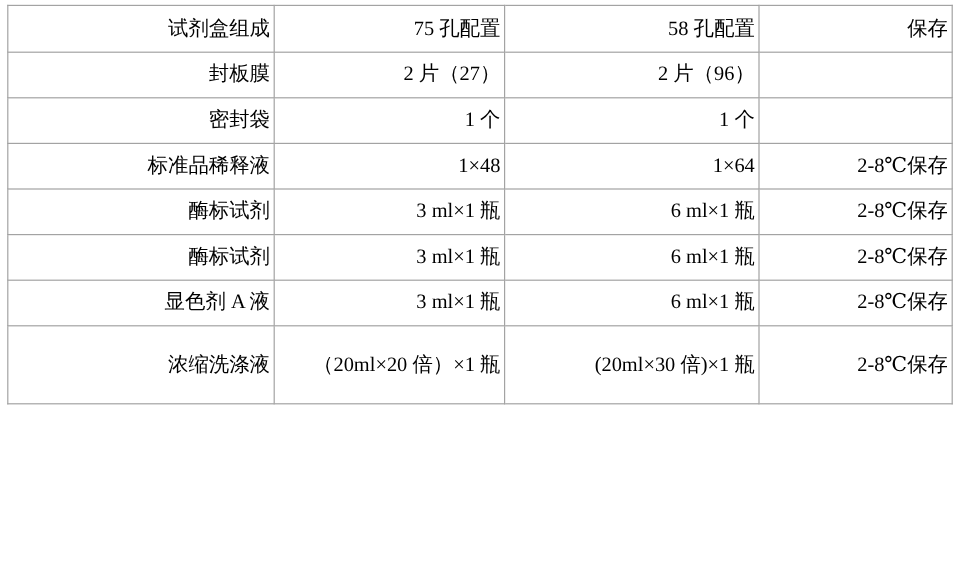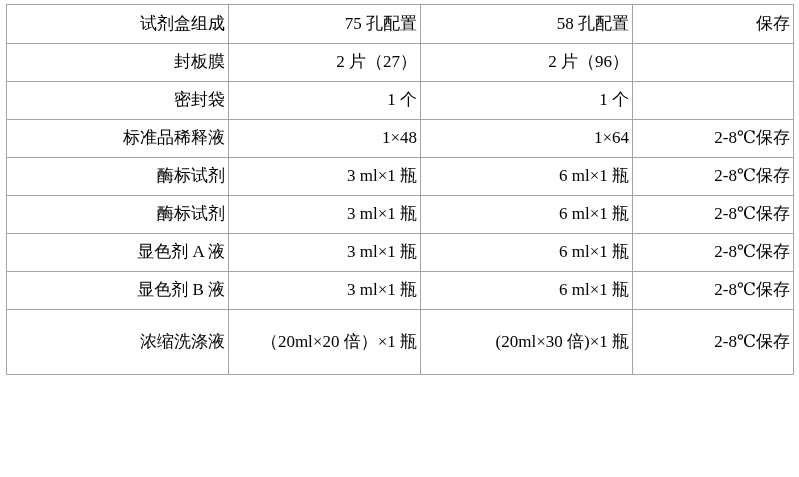--- a/index.html
+++ b/index.html
@@ -94,26 +94,20 @@
         <td>3 ml×1 瓶</td>
         <td>6 ml×1 瓶</td>
         <td>2-8℃保存</td>
       </tr>
       <tr class="r-std">
         <td>显色剂 A 液</td>
         <td>3 ml×1 瓶</td>
         <td>6 ml×1 瓶</td>
         <td>2-8℃保存</td>
       </tr>
-      <tr class="r-std">
-        <td>显色剂 B 液</td>
-        <td>3 ml×1 瓶</td>
-        <td>6 ml×1 瓶</td>
-        <td>2-8℃保存</td>
-      </tr>
       <tr class="r-tall">
         <td>浓缩洗涤液</td>
         <td>（20ml×20 倍）×1 瓶</td>
         <td>(20ml×30 倍)×1 瓶</td>
         <td>2-8℃保存</td>
       </tr>
     </tbody>
   </table>
 </div>
 

